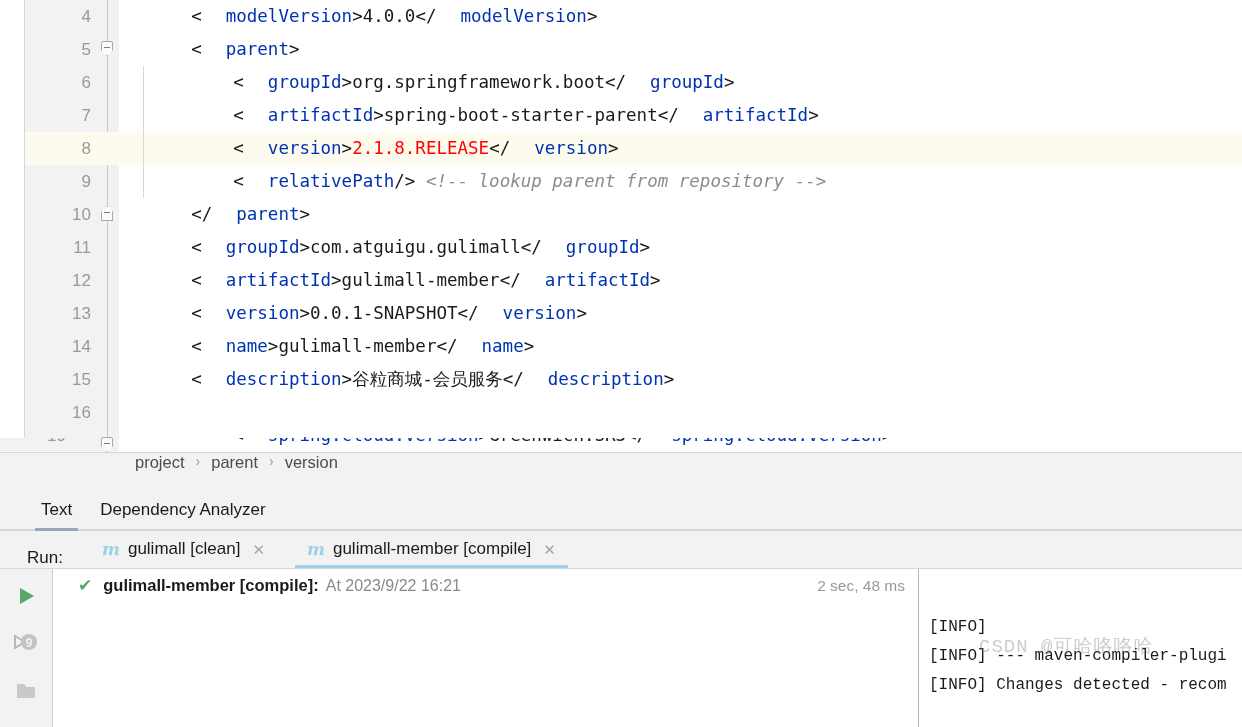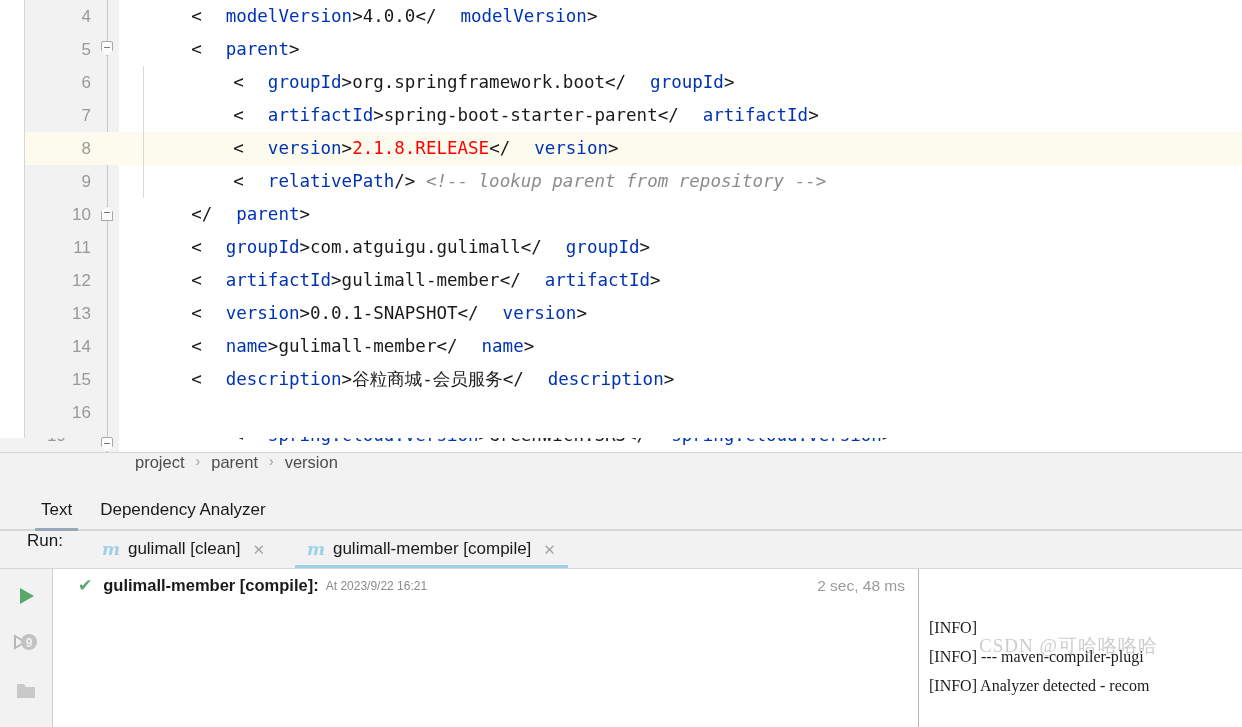--- a/index.html
+++ b/index.html
@@ -187,21 +187,21 @@
     display: flex;
     flex-direction: column;
     background: #ffffff;
     min-height: 0;
   }
   .run-tabbar {
     height: 37px;
     flex: 0 0 37px;
     background: #f2f2f2;
     display: flex;
-    align-items: flex-start;
+    align-items: flex-end;
     padding-left: 27px;
     position: relative;
   }
   .run-label {
     font-size: 17px;
     color: #1a1a1a;
     margin-right: 27px;
   }
   .run-tab {
     display: flex;
@@ -279,33 +279,33 @@
     font-size: 17px;
     line-height: 1;
   }
   .tree-title {
     font-weight: bold;
     color: #1a1a1a;
     font-size: 16.5px;
   }
   .tree-sub {
     color: #8a8a8a;
-    font-size: 12px;
+    font-size: 16px;
     margin-left: 7px;
   }
   .tree-time {
     margin-left: auto;
     color: #9a9a9a;
     font-size: 15.5px;
   }
   .console-pane {
     flex: 1 1 auto;
     background: #ffffff;
     padding: 8px 0 0 10px;
-    font-family: Liberation Serif, serif;
+    font-family: Liberation Mono, monospace;
     font-size: 16px;
     color: #1a1a1a;
     overflow: hidden;
     position: relative;
     white-space: pre;
   }
   .console-line { height: 29px; line-height: 29px; }
 
   .watermark {
     position: absolute;
@@ -422,19 +422,19 @@
       <div class="tree-pane">
         <div class="tree-row">
           <span class="check-icon">✔</span>
           <span class="tree-title">gulimall-member [compile]:</span>
           <span class="tree-sub">At 2023/9/22 16:21</span>
           <span class="tree-time">2 sec, 48 ms</span>
         </div>
       </div>
 
       <div class="console-pane">
-        <div id="consolelines"><div class="console-line">[INFO]</div><div class="console-line">[INFO] --- maven-compiler-plugi</div><div class="console-line">[INFO] Analyzer detected - recom</div></div>
+        <div id="consolelines"><div class="console-line">[INFO]</div><div class="console-line">[INFO] --- maven-compiler-plugi</div><div class="console-line">[INFO] Changes detected - recom</div></div>
         <div class="watermark">CSDN @可哈咯咯哈</div>
       </div>
     </div>
   </div>
 
 </div>
 
 </body></html>

